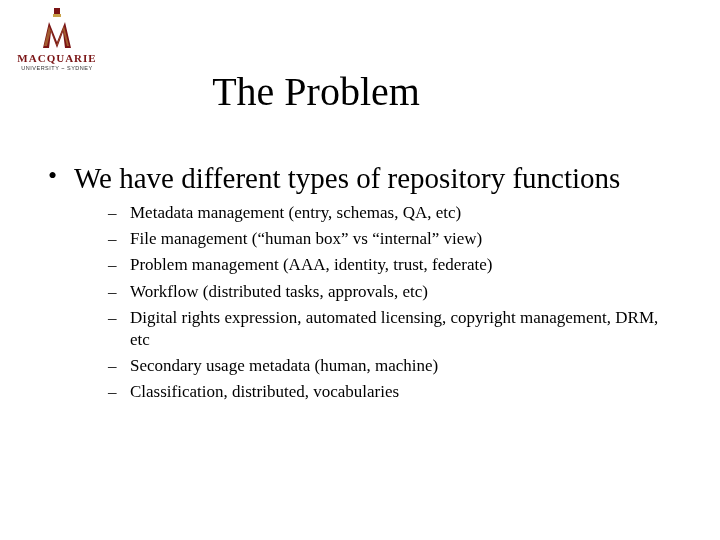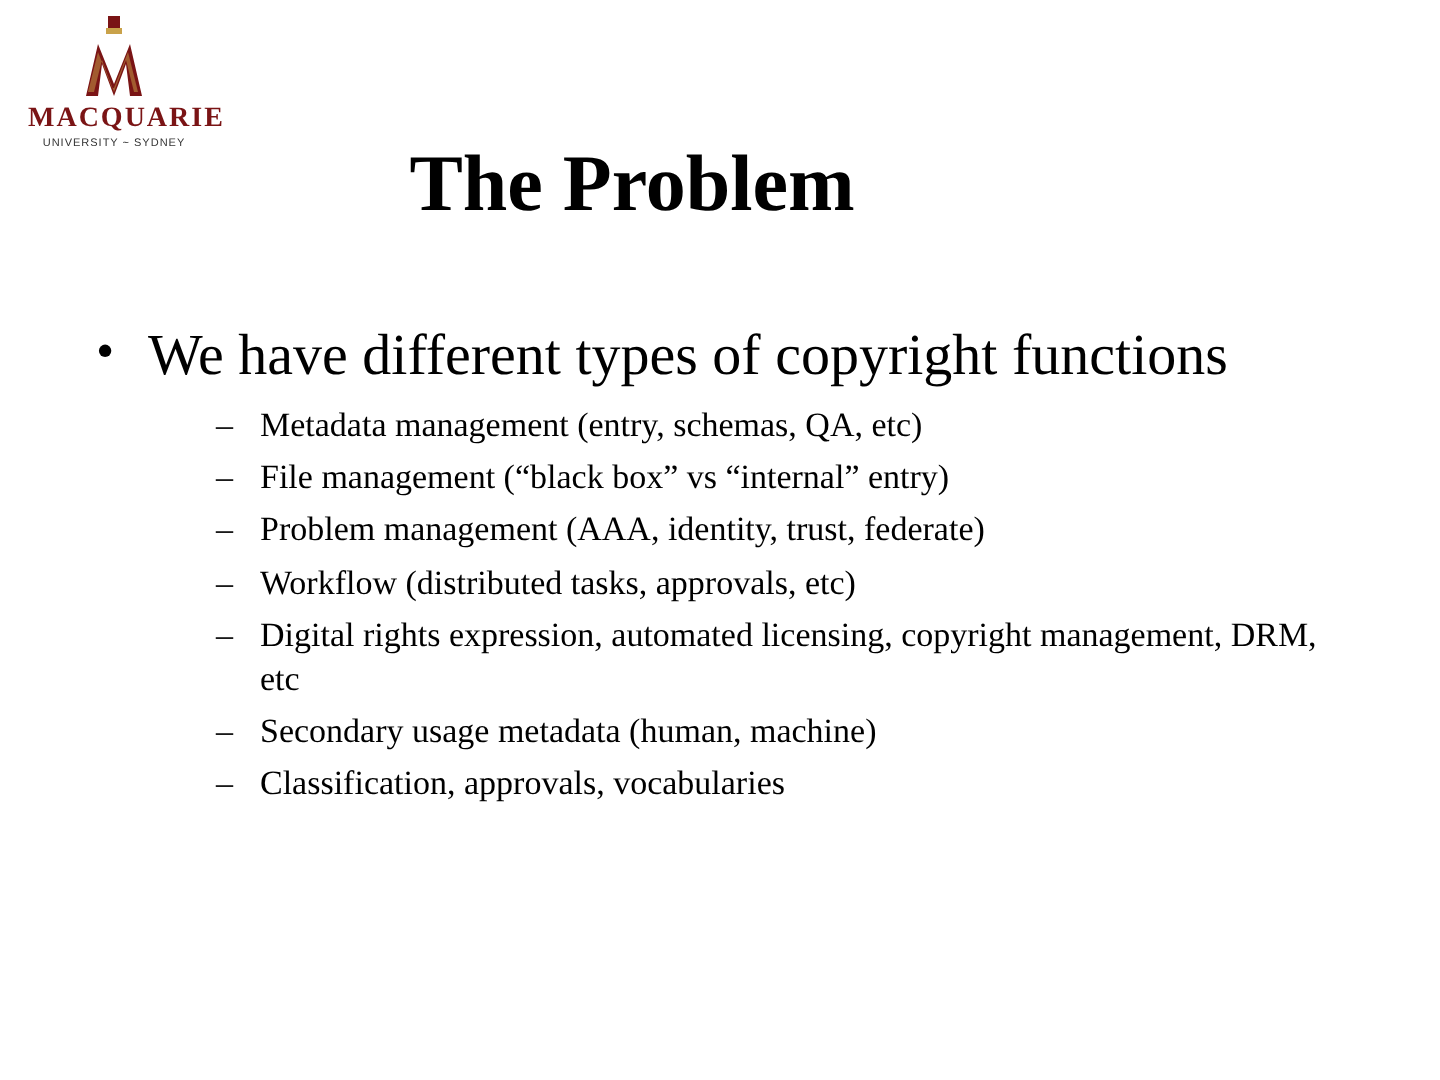--- a/index.html
+++ b/index.html
@@ -21,42 +21,42 @@
   .logo {
     position: absolute;
     top: 8px;
     left: 14px;
     width: 86px;
     text-align: center;
   }
   .logo svg { display: block; margin: 0 auto; }
   .logo-text {
     font-family: "Trajan Pro", "Times New Roman", serif;
-    font-size: 14px;
+    font-size: 11px;
     letter-spacing: 1px;
     color: #7a1415;
     font-weight: 600;
     margin-top: 2px;
   }
   .logo-sub {
     font-family: Arial, sans-serif;
     font-size: 5.5px;
     letter-spacing: 0.5px;
     color: #333;
     margin-top: 1px;
     white-space: nowrap;
   }
   .title {
     position: absolute;
     top: 68px;
     left: 0;
     width: 632px;
     text-align: center;
     font-size: 40px;
-    font-weight: 700;
+    font-weight: 400;
   }
   .content {
     position: absolute;
     top: 160px;
     left: 48px;
     right: 40px;
   }
   ul.level1 {
     list-style: none;
     margin: 0;
@@ -109,27 +109,27 @@
     </svg>
     <div class="logo-text">MACQUARIE</div>
     <div class="logo-sub">UNIVERSITY ~ SYDNEY</div>
   </div>
 
   <div class="title">The Problem</div>
 
   <div class="content">
     <ul class="level1">
       <li>
-        <span>We have different types of copyright functions</span>
+        <span>We have different types of repository functions</span>
         <ul class="level2">
           <li>Metadata management (entry, schemas, QA, etc)</li>
-          <li>File management (“black box” vs “internal” entry)</li>
+          <li>File management (“human box” vs “internal” view)</li>
           <li>Problem management (AAA, identity, trust, federate)</li>
           <li>Workflow (distributed tasks, approvals, etc)</li>
           <li>Digital rights expression, automated licensing, copyright management, DRM, etc</li>
           <li>Secondary usage metadata (human, machine)</li>
-          <li>Classification, approvals, vocabularies</li>
+          <li>Classification, distributed, vocabularies</li>
         </ul>
       </li>
     </ul>
   </div>
 
 </div>
 
 </body></html>

